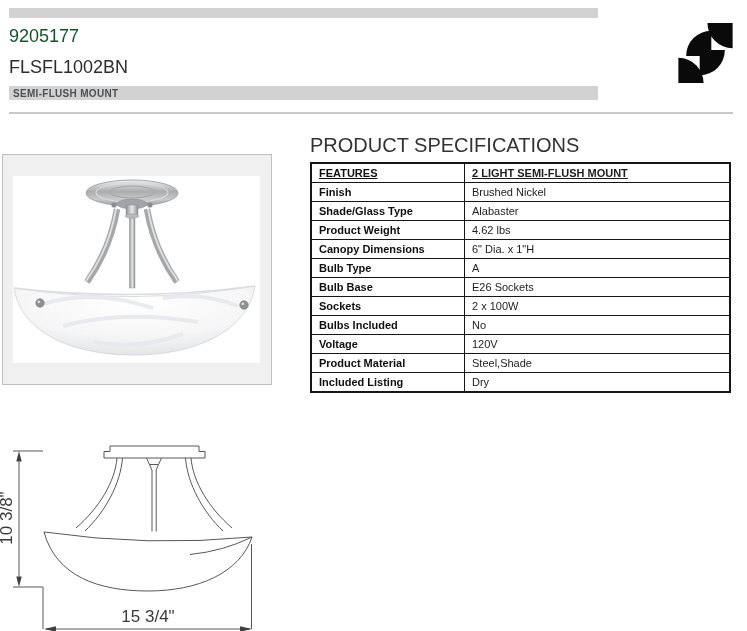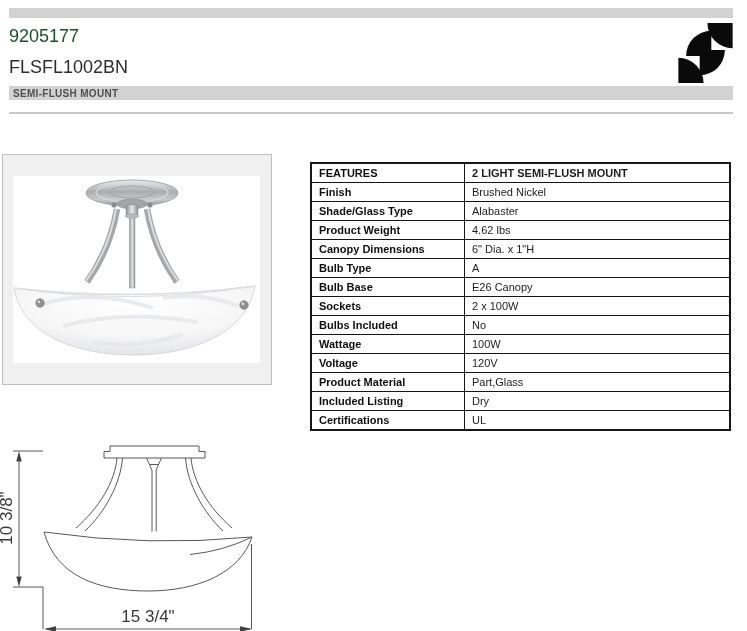--- a/index.html
+++ b/index.html
@@ -1,19 +1,19 @@
 <!DOCTYPE html>
 <html><head>
 <meta charset="utf-8">
 <style>
   html,body{margin:0;padding:0;background:#ffffff;}
   body{font-family:"Liberation Sans", sans-serif;}
   #canvas{position:relative;width:747px;height:631px;background:#ffffff;overflow:hidden;}
 
-  .graybar{position:absolute;left:9px;width:724px;background:#d2d2d2;}
+  .graybar{position:absolute;left:9px;width:589px;background:#d2d2d2;}
   #topbar{top:8px;height:10px;}
   #catbar{top:86px;height:14px;display:flex;align-items:center;}
   #catbar span{font-size:10px;font-weight:bold;color:#4d4f52;letter-spacing:.3px;padding-left:4px;}
   #rule{position:absolute;left:9px;top:112px;width:724px;height:2px;background:#c9c9c9;}
 
   #sku{position:absolute;left:9px;top:26px;font-size:18px;color:#14532d;}
   #model{position:absolute;left:9px;top:57px;font-size:18px;color:#2d2d2d;}
 
   #logo{position:absolute;left:677px;top:23px;}
 
@@ -22,21 +22,21 @@
   #photo-white{position:absolute;left:10px;top:21px;width:247px;height:187px;background:#ffffff;}
 
   #spec-title{position:absolute;left:310px;top:134px;font-size:20px;color:#333333;}
 
   #spec-table{position:absolute;left:310px;top:162px;width:421px;
     border-collapse:collapse;border:2px solid #161616;table-layout:fixed;}
   #spec-table td{border:1px solid #161616;height:18px;font-size:11px;color:#1d1d1d;
     padding:0 0 0 7px;vertical-align:middle;overflow:hidden;white-space:nowrap;}
   #spec-table td.lbl{width:145px;font-weight:bold;color:#0f0f0f;}
   #spec-table td.val{}
-  #spec-table tr.feat td{font-weight:bold;}
+  #spec-table tr.feat td{font-weight:bold;text-decoration:underline;}
 
   #drawing{position:absolute;left:0px;top:430px;}
   .dimtext{font-size:17px;fill:#3a3a3a;font-family:"Liberation Sans",sans-serif;}
 </style>
 </head>
 <body>
 
 <div id="canvas">
 
   <div id="topbar" class="graybar"></div>
@@ -106,20 +106,21 @@
         </g>
 
         <circle cx="27" cy="127" r="4.2" fill="#8f9194" stroke="#6f7173" stroke-width="0.6"></circle>
         <circle cx="25.8" cy="125.8" r="1.4" fill="#dcdde0"></circle>
         <circle cx="231" cy="129" r="4.2" fill="#8f9194" stroke="#6f7173" stroke-width="0.6"></circle>
         <circle cx="229.8" cy="127.8" r="1.4" fill="#dcdde0"></circle>
       </svg>
     </div>
   </div>
 
+  <div id="spec-title">PRODUCT SPECIFICATIONS</div>
 
   <table id="spec-table">
     <tbody>
       <tr class="feat">
         <td class="lbl">FEATURES</td>
         <td class="val">2 LIGHT SEMI-FLUSH MOUNT</td>
       </tr>
       <tr>
         <td class="lbl">Finish</td>
         <td class="val">Brushed Nickel</td>
@@ -135,49 +136,41 @@
       <tr>
         <td class="lbl">Canopy Dimensions</td>
         <td class="val">6" Dia. x 1"H</td>
       </tr>
       <tr>
         <td class="lbl">Bulb Type</td>
         <td class="val">A</td>
       </tr>
       <tr>
         <td class="lbl">Bulb Base</td>
-        <td class="val">E26 Canopy</td>
+        <td class="val">E26 Sockets</td>
       </tr>
       <tr>
         <td class="lbl">Sockets</td>
         <td class="val">2 x 100W</td>
       </tr>
       <tr>
         <td class="lbl">Bulbs Included</td>
         <td class="val">No</td>
       </tr>
       <tr>
-        <td class="lbl">Wattage</td>
-        <td class="val">100W</td>
-      </tr>
-      <tr>
         <td class="lbl">Voltage</td>
         <td class="val">120V</td>
       </tr>
       <tr>
         <td class="lbl">Product Material</td>
-        <td class="val">Part,Glass</td>
+        <td class="val">Steel,Shade</td>
       </tr>
       <tr>
         <td class="lbl">Included Listing</td>
         <td class="val">Dry</td>
-      </tr>
-      <tr>
-        <td class="lbl">Certifications</td>
-        <td class="val">UL</td>
       </tr>
     </tbody>
   </table>
 
   <svg id="drawing" width="290" height="201" viewBox="0 0 290 201">
     <g fill="none" stroke="#58585a" stroke-width="1">
 
       <path d="M110,16 L199,16 L199,21.5 L205,21.5 L205,28 L104,28 L104,21.5 L110,21.5 Z"></path>
 
       <path d="M117,28 C115,52 99,78 76,98"></path>

